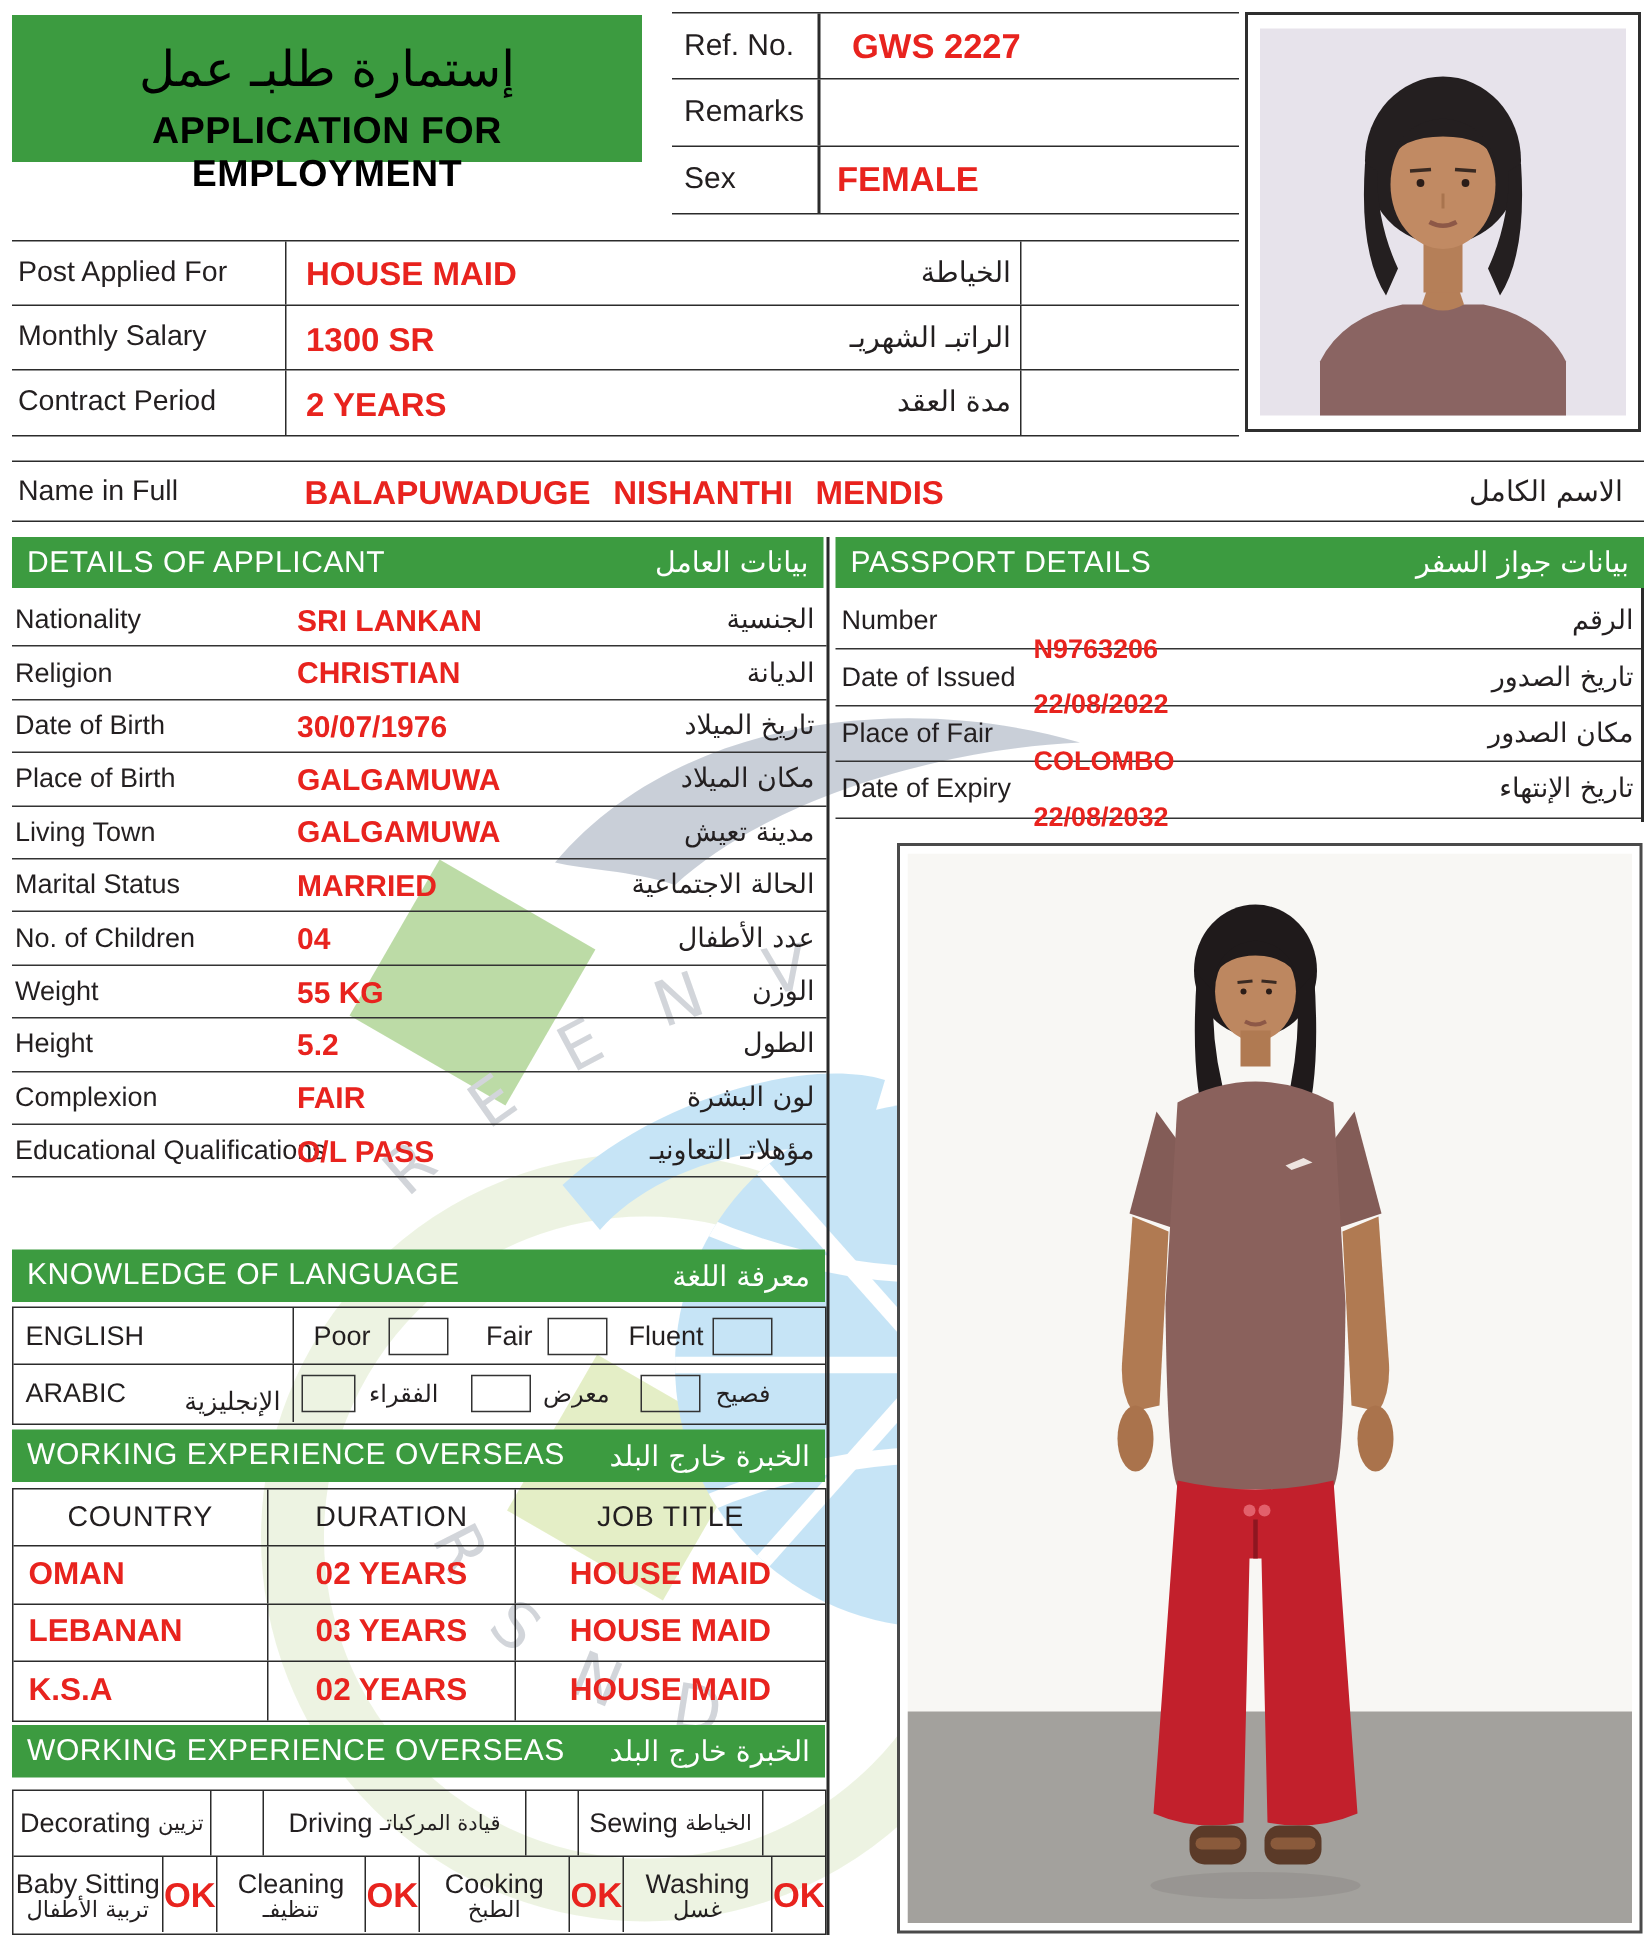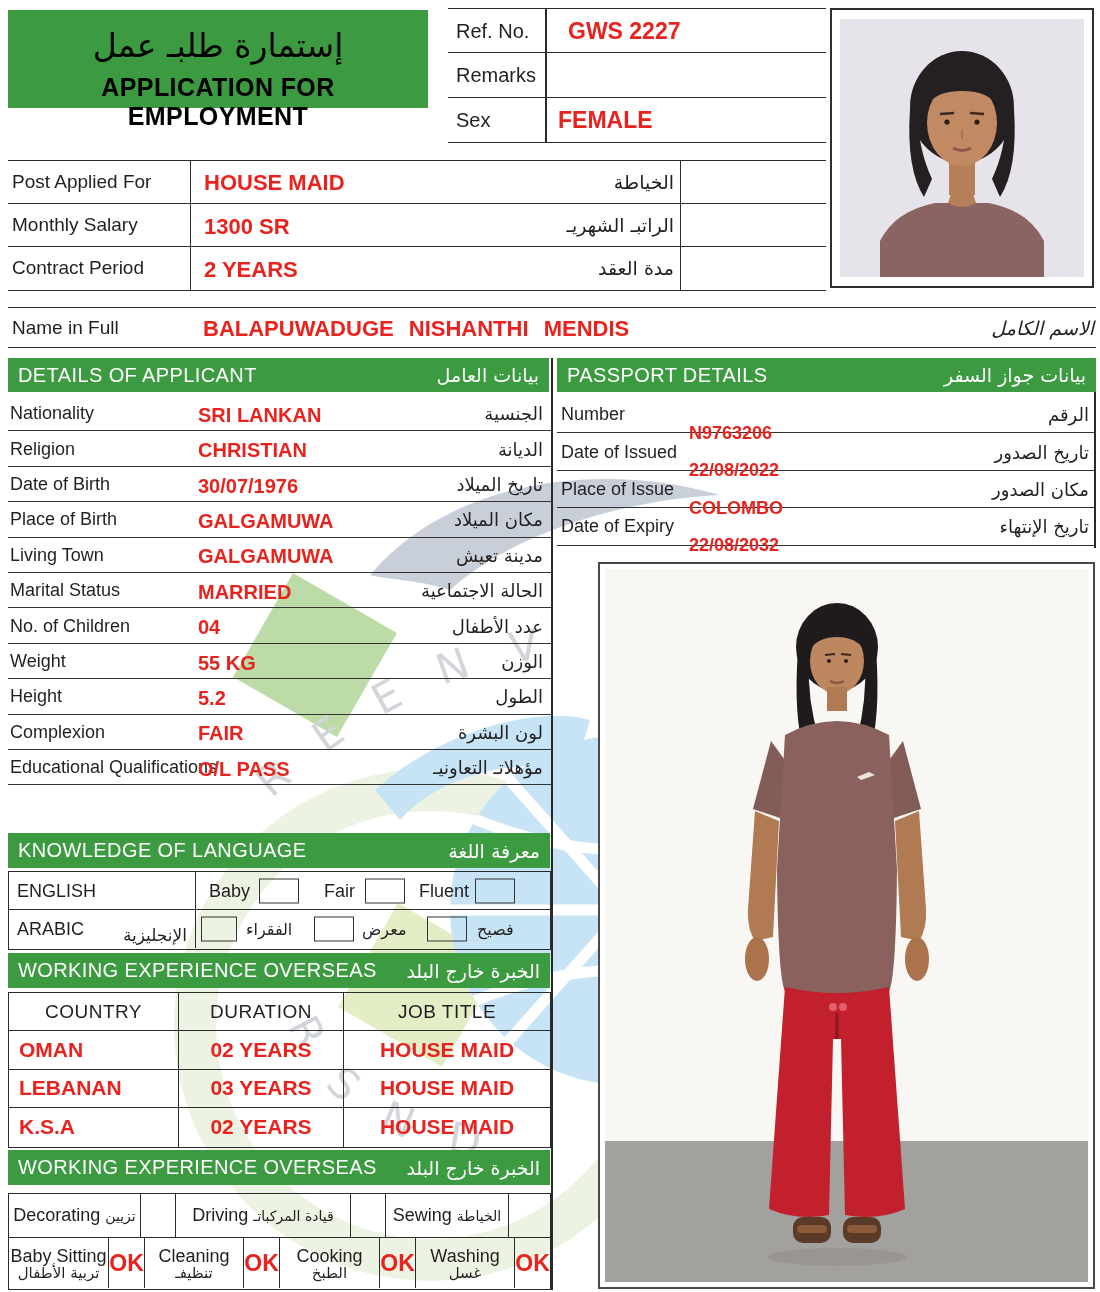--- a/index.html
+++ b/index.html
@@ -46,21 +46,21 @@
   .job-row .lbl{position:absolute; left:4px; top:50%; transform:translateY(-50%); font-size:19px;}
   .job-row .v1{position:absolute; left:182px; top:0; bottom:0; width:1.2px; background:var(--line);}
   .job-row .v2{position:absolute; left:672px; top:0; bottom:0; width:1.2px; background:var(--line);}
   .job-row .val{position:absolute; left:196px; top:54%; transform:translateY(-50%); color:var(--red); font-weight:bold; font-size:22px;}
   .job-row .arx{position:absolute; right:152px; top:50%; transform:translateY(-50%); font-size:19px;}
 
   
   .name-row{left:8px; top:307px; width:1088px; height:41px; border-top:1.5px solid var(--line); border-bottom:1.5px solid var(--line); box-sizing:border-box; z-index:2;}
   .name-row .lbl{position:absolute; left:4px; top:50%; transform:translateY(-50%); font-size:19px;}
   .name-row .val{position:absolute; left:195px; top:54%; transform:translateY(-50%); color:var(--red); font-weight:bold; font-size:22px; word-spacing:9px;}
-  .name-row .arx{position:absolute; right:2px; top:50%; transform:translateY(-50%); font-size:19px;font-style:italic;}
+  .name-row .arx{position:absolute; right:14px; top:50%; transform:translateY(-50%); font-size:19px;}
 
   
   .h-applicant{left:8px; top:358px; width:541px; height:34px;}
   .h-passport{left:557px; top:358px; width:539px; height:34px;}
   .h-lang{left:8px; top:833px; width:542px; height:35px;}
   .h-exp1{left:8px; top:953px; width:542px; height:35px;}
   .h-exp2{left:8px; top:1150px; width:542px; height:35px;}
 
   
   .applicant-rows{left:8px; top:396px; width:543px; z-index:2;}
@@ -297,21 +297,21 @@
         <span class="lbl">Number</span>
         <span class="val">N9763206</span>
         <span class="arx ar">الرقم</span>
       </div>
     <div class="prow">
         <span class="lbl">Date of Issued</span>
         <span class="val">22/08/2022</span>
         <span class="arx ar">تاريخ الصدور</span>
       </div>
     <div class="prow">
-        <span class="lbl">Place of Issue</span>
+        <span class="lbl">Place of Fair</span>
         <span class="val">COLOMBO</span>
         <span class="arx ar">مكان الصدور</span>
       </div>
     <div class="prow">
         <span class="lbl">Date of Expiry</span>
         <span class="val">22/08/2032</span>
         <span class="arx ar">تاريخ الإنتهاء</span>
       </div>
   </div>
 
@@ -362,21 +362,21 @@
   <div class="abs greenbar h-lang">
     <span class="en">KNOWLEDGE OF LANGUAGE</span>
     <span class="ar">معرفة اللغة</span>
   </div>
   <div class="abs lang-table">
     <div class="lrow">
       <div class="lang-name">
         <span class="en">ENGLISH</span>
         <span class="arx ar">الإنجليزية</span>
       </div>
-      <span class="opt" style="left:200px">Baby</span>
+      <span class="opt" style="left:200px">Poor</span>
       <span class="cbox" style="left:250px"></span>
       <span class="opt" style="left:315px">Fair</span>
       <span class="cbox" style="left:356px"></span>
       <span class="opt" style="left:410px">Fluent</span>
       <span class="cbox" style="left:466px"></span>
     </div>
     <div class="lrow">
       <div class="lang-name">
         <span class="en">ARABIC</span>
         <span class="arx ar">العربية</span>

